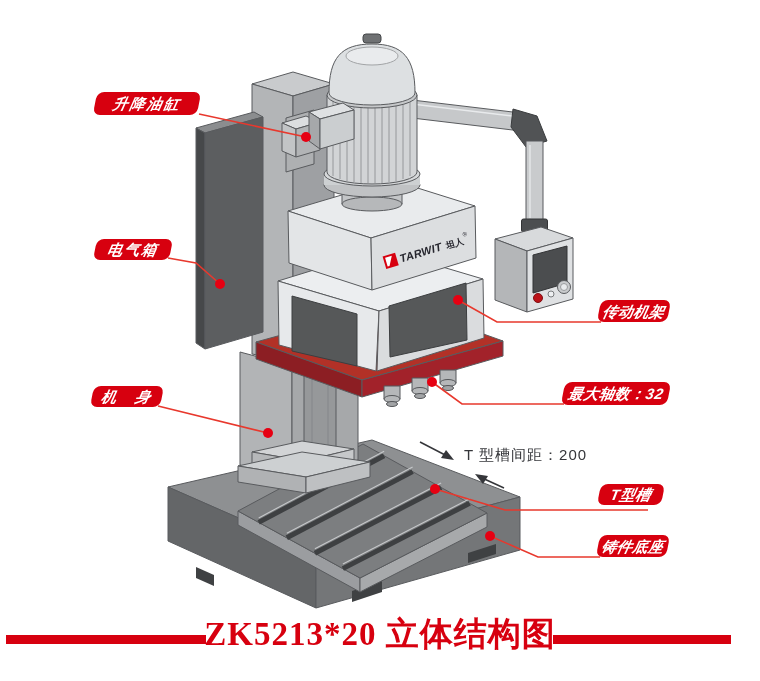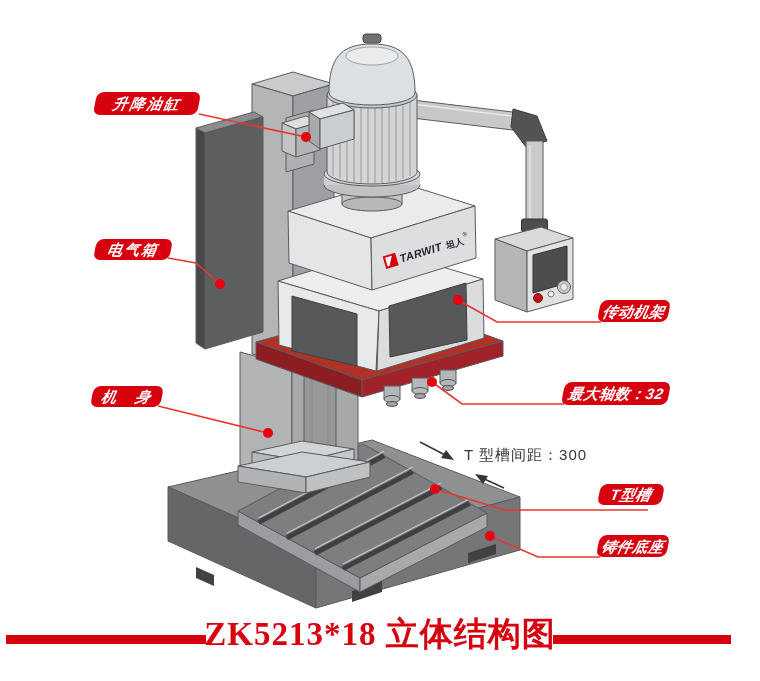--- a/index.html
+++ b/index.html
@@ -230,21 +230,21 @@
   <div class="callout" style="left:92px;top:386px;width:70px;height:21px;">机　身</div>
 
   <div class="callout" style="left:599px;top:300px;width:70px;height:22px;letter-spacing:0.5px;">传动机架</div>
 
   <div class="callout" style="left:563px;top:382px;width:106px;height:23px;letter-spacing:0.5px;">最大轴数：32</div>
 
   <div class="callout" style="left:599px;top:484px;width:64px;height:21px;letter-spacing:0.5px;">T型槽</div>
 
   <div class="callout" style="left:598px;top:535px;width:70px;height:22px;letter-spacing:0.5px;">铸件底座</div>
 
-  <div class="dim-note" style="left:464px;top:446px;">T 型槽间距：300</div>
+  <div class="dim-note" style="left:464px;top:446px;">T 型槽间距：200</div>
 
   <div class="title-rule rule-left"></div>
   <div class="title-rule rule-right"></div>
   <div class="title-wrap">
-    <span class="title-text">ZK5213*18 立体结构图</span>
+    <span class="title-text">ZK5213*20 立体结构图</span>
   </div>
 
 </div>
 
 </body></html>

